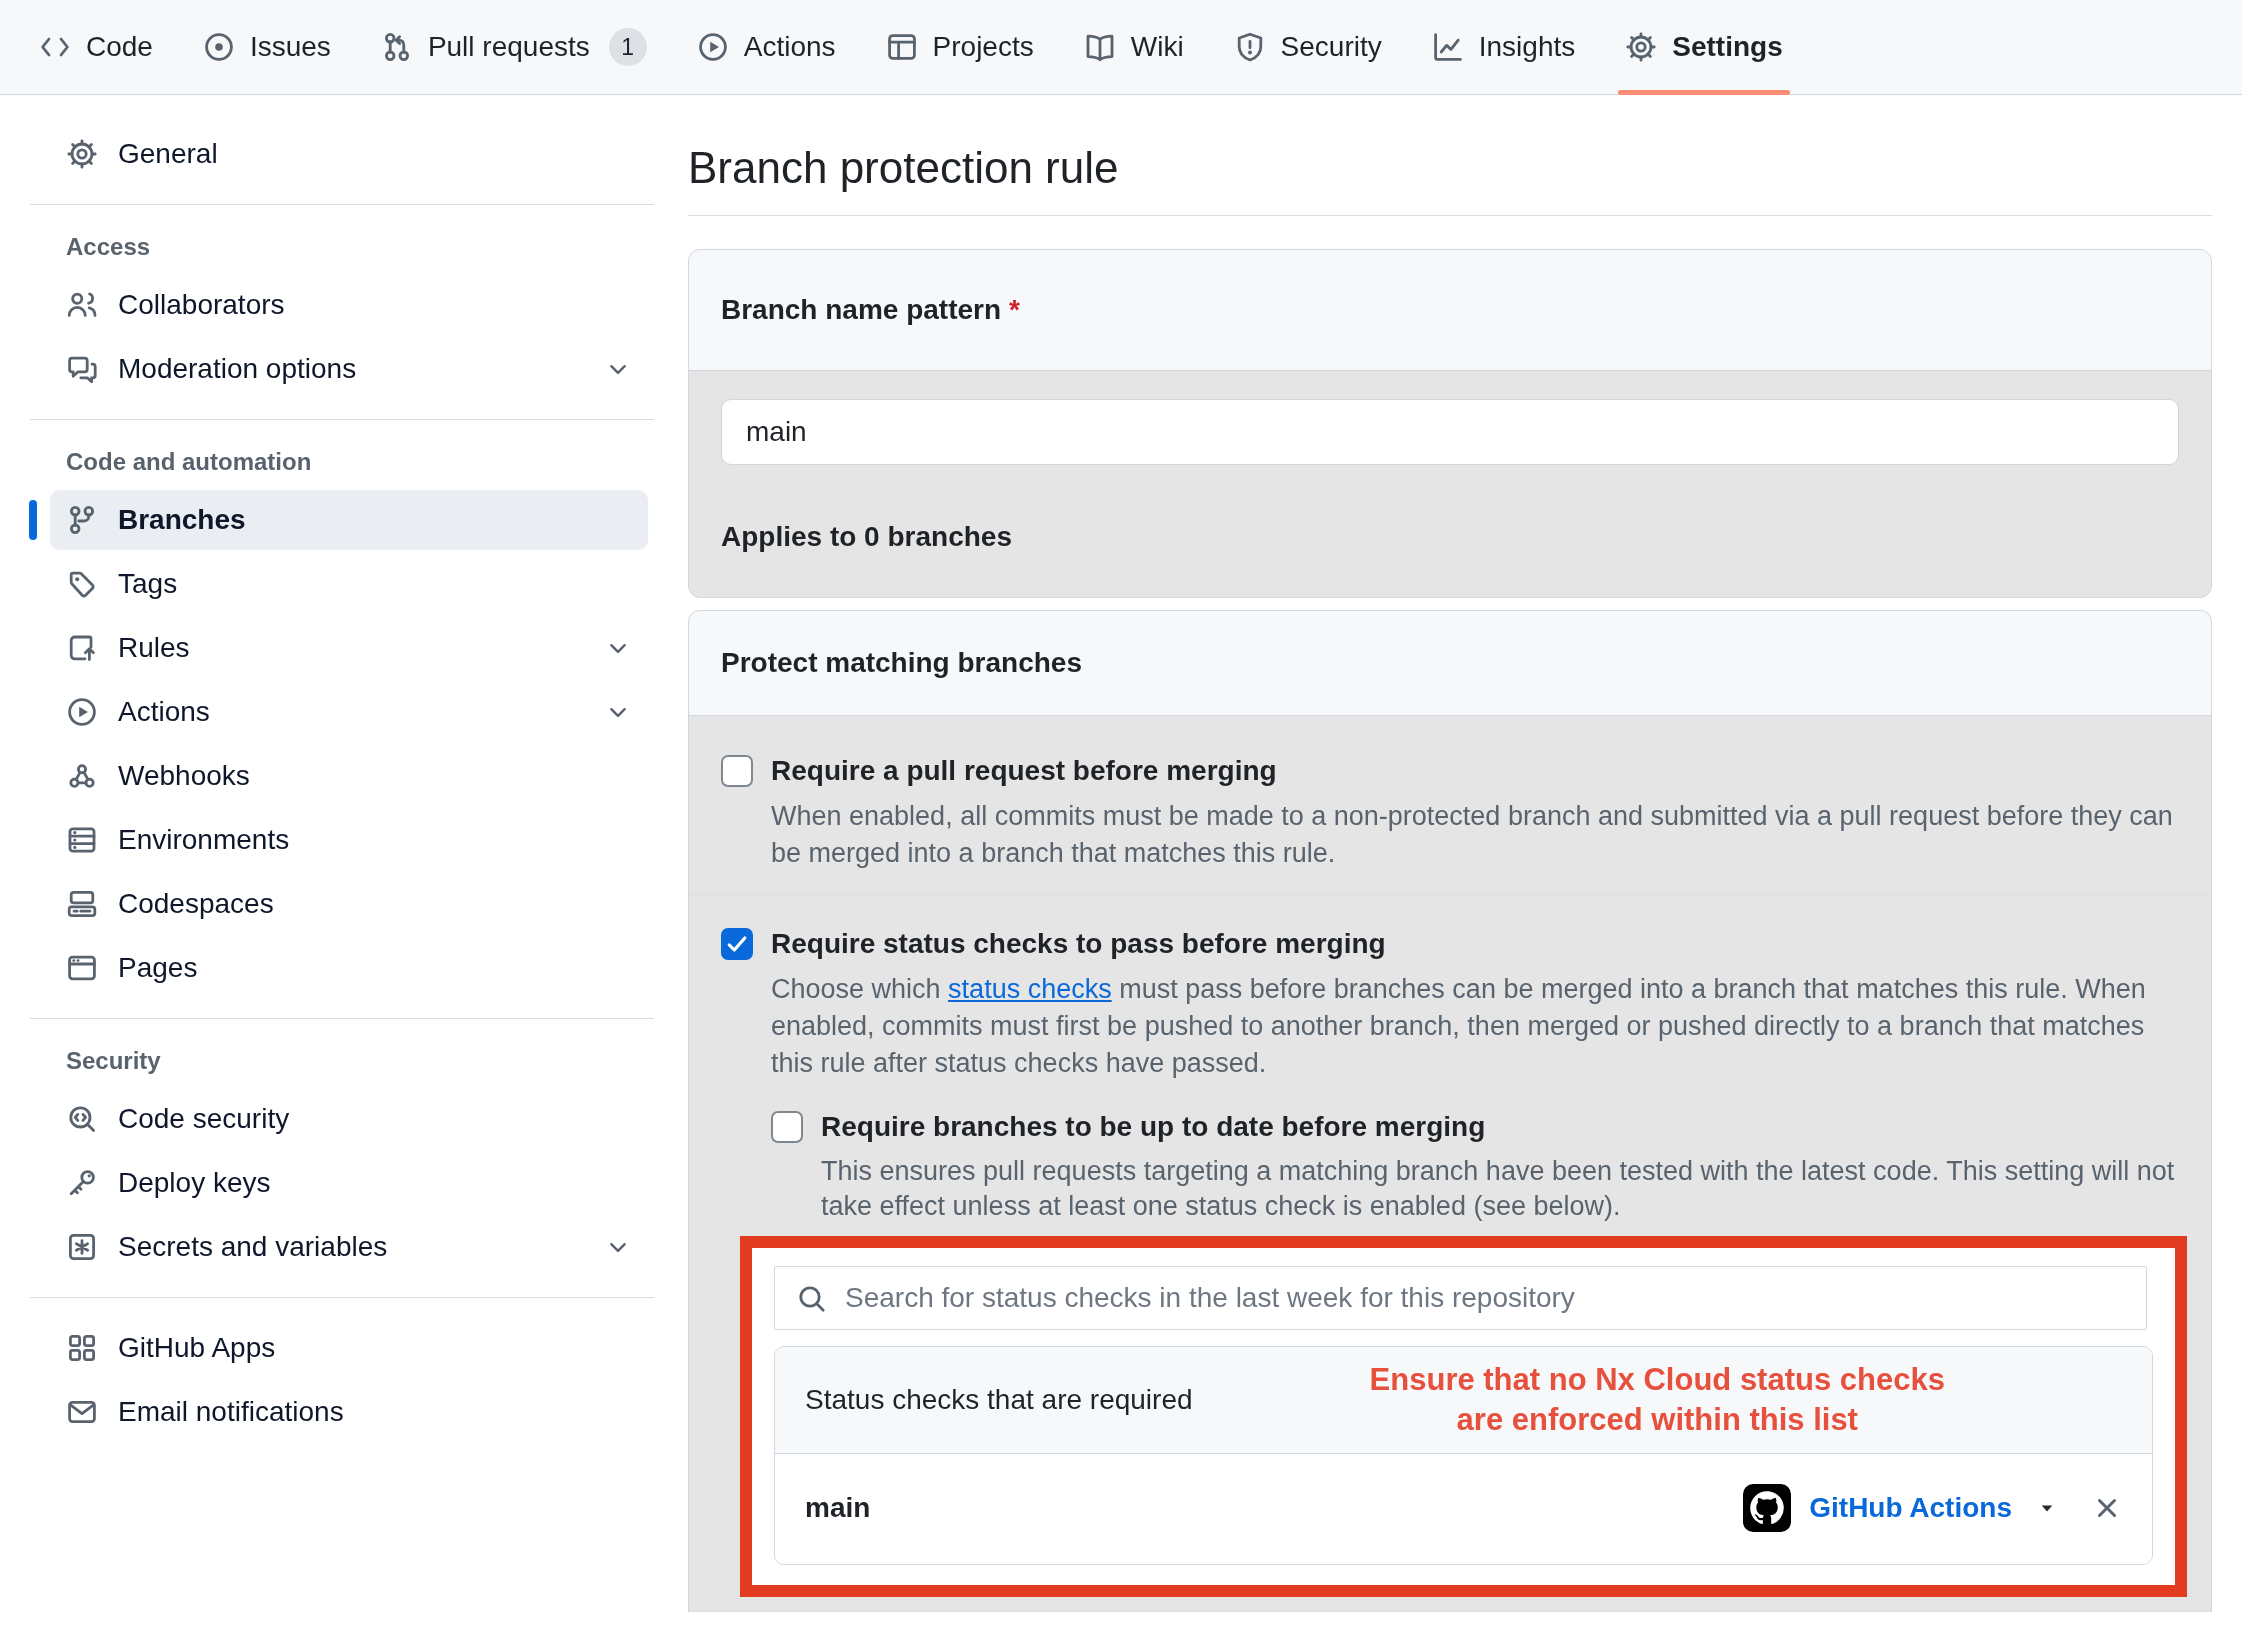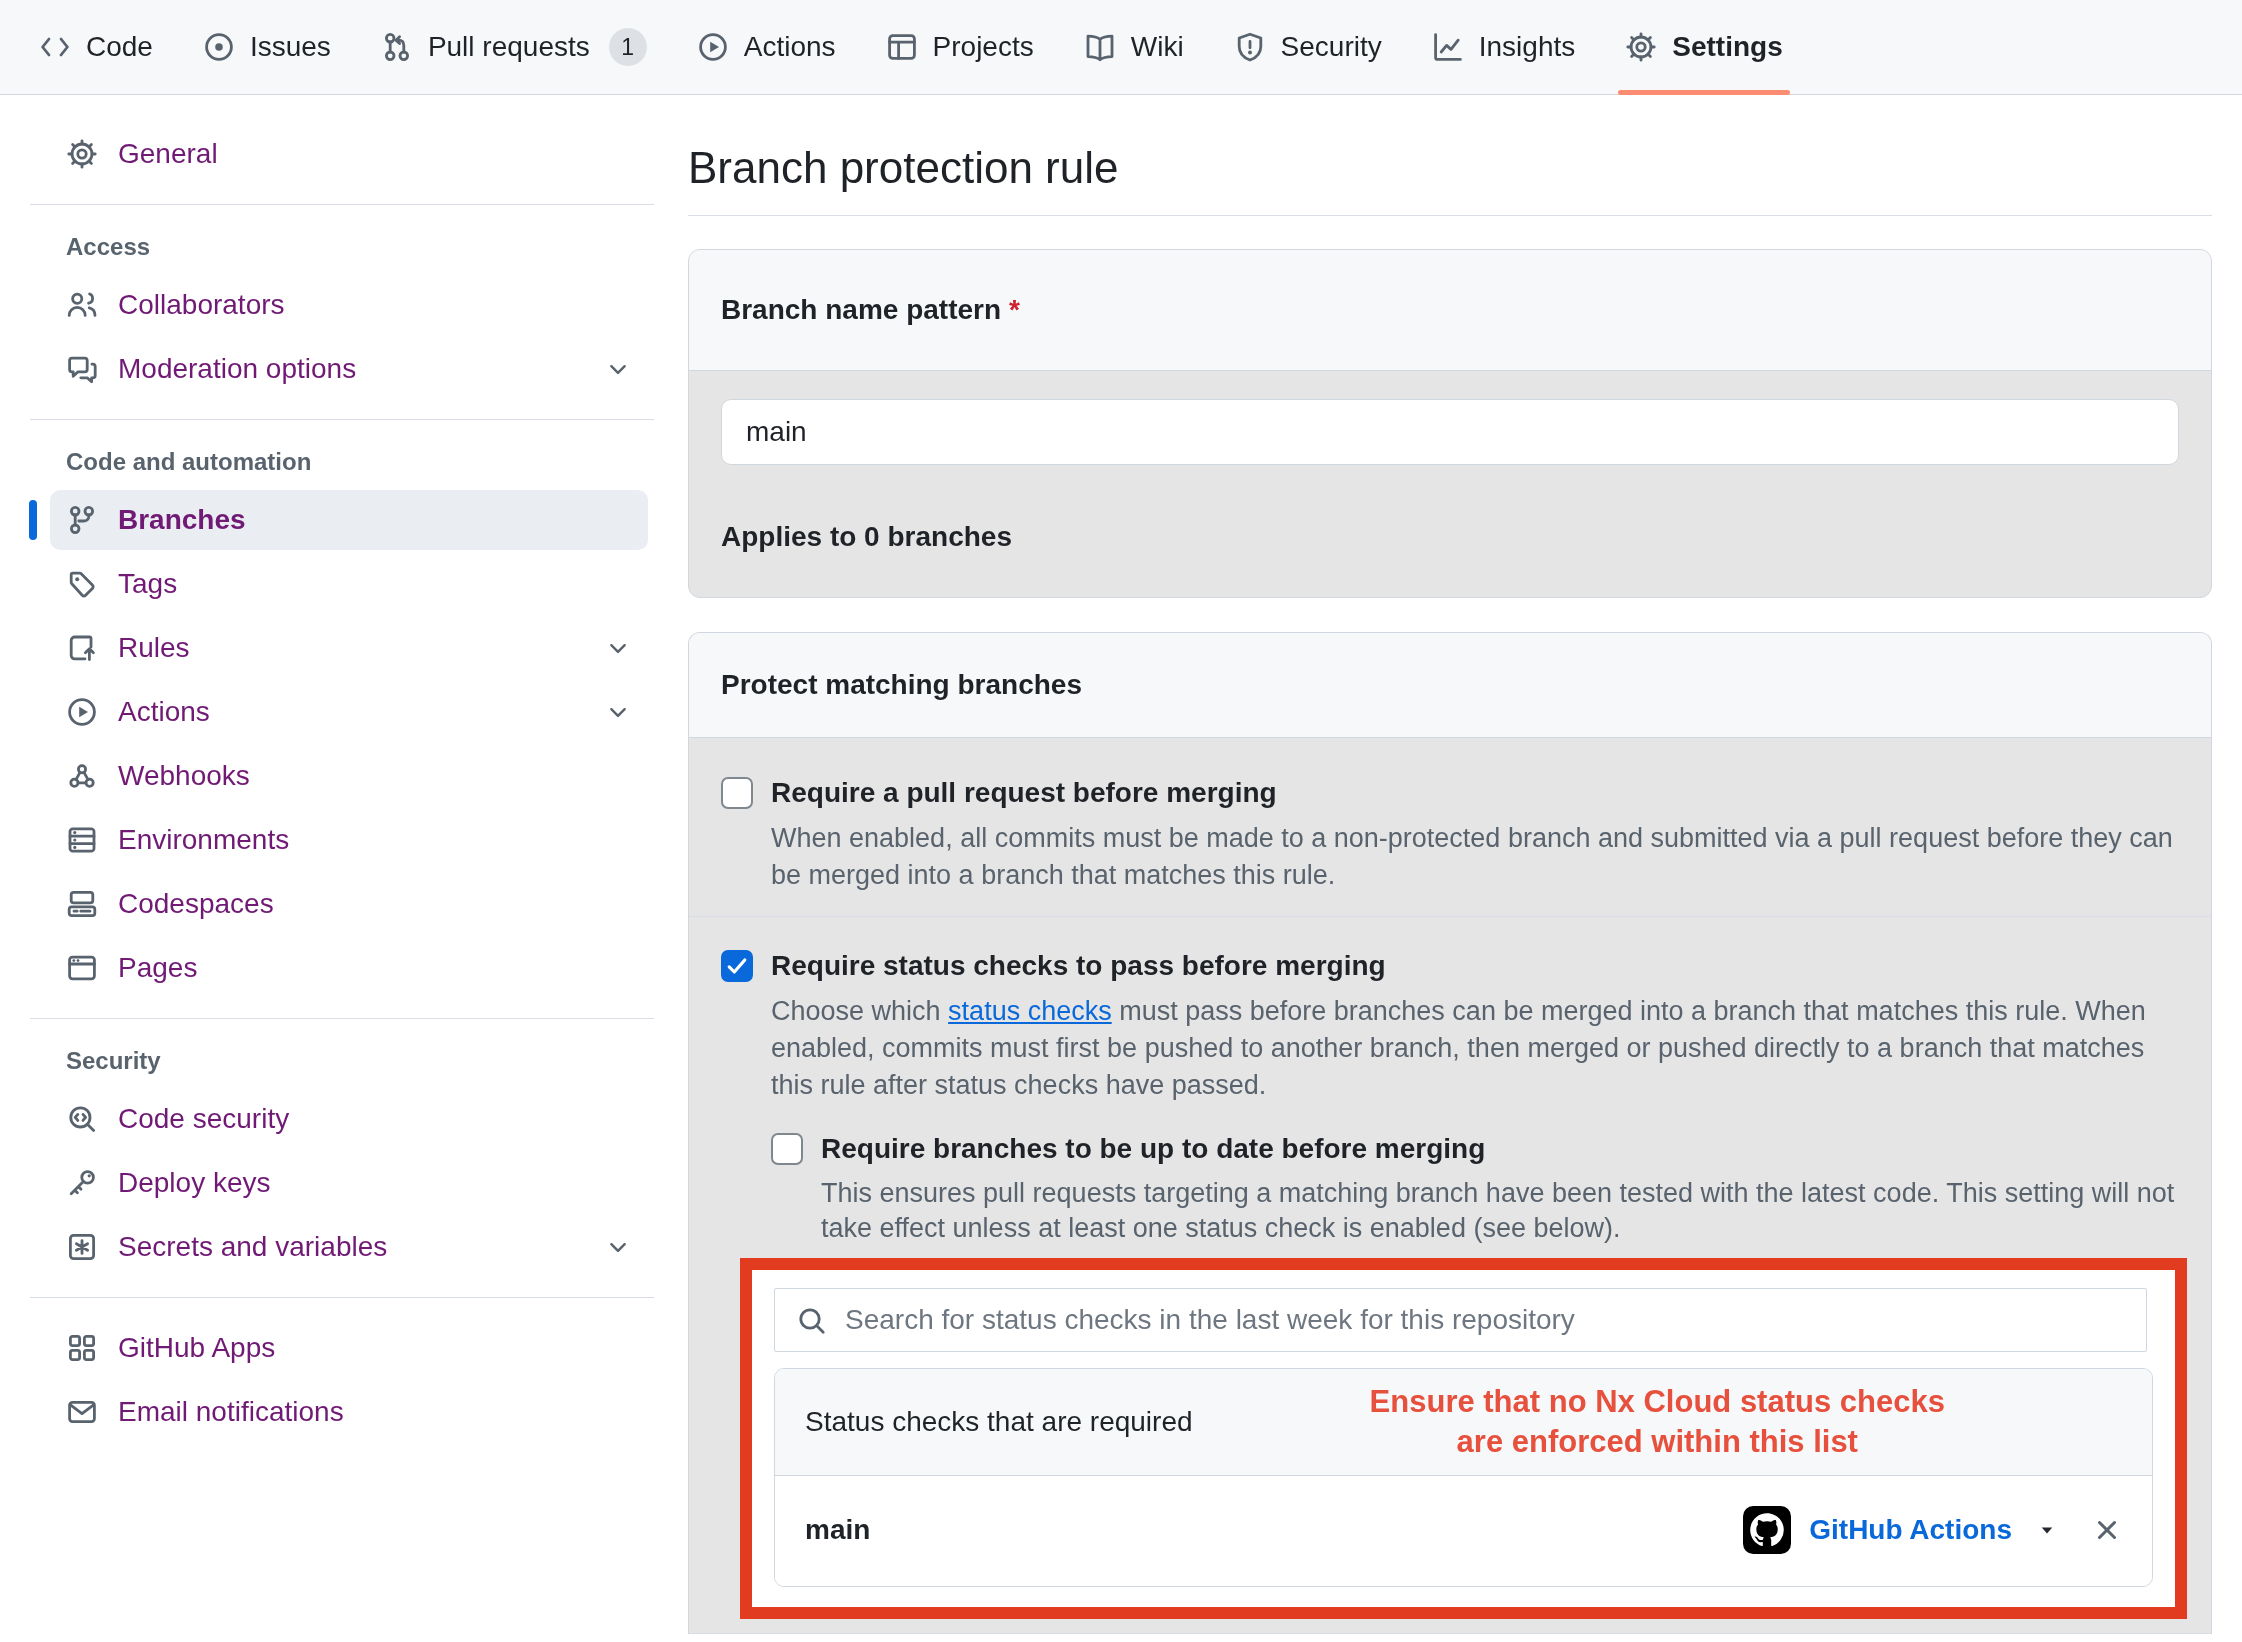--- a/index.html
+++ b/index.html
@@ -23,37 +23,37 @@
     display:flex; align-items:center; justify-content:center; margin-left:4px; }
   .nav-item.selected { font-weight:700; }
   .nav-item.selected::after { content:""; position:absolute; left:18px; right:18px;
     bottom:-1px; height:5px; border-radius:4px; background:#fd8c73; }
 
   
   .sidebar { position:absolute; top:96px; left:0; width:662px; bottom:0;
     padding:28px 8px 0 30px; background:#fff; }
   .side-item { position:relative; display:flex; align-items:center; gap:20px;
     height:60px; margin:0 6px 4px 20px; padding:0 16px; border-radius:10px;
-    font-size:28px; color:#701a75; cursor:pointer; }
+    font-size:28px; color:#0f172a; cursor:pointer; }
   .side-item.selected { background:#eaedf1; font-weight:700; }
   .side-item.selected::before { content:""; position:absolute; left:-21px; top:10px;
     width:8px; height:40px; border-radius:4px; background:#0969da; }
   .side-item .chev { margin-left:auto; }
   .side-item .chev svg.ic { width:28px; height:28px; }
   .side-divider { height:1px; background:#d8dee4; margin:20px 0; }
   .side-title { font-size:24px; font-weight:700; color:#59636e; margin:28px 0 14px 36px; }
 
   
   .main { position:absolute; top:96px; left:688px; width:1524px; }
   .page-title { margin-top:46px; font-size:44px; font-weight:400; color:#1f2328; line-height:1.2; }
   .title-divider { height:1px; background:#d8dee4; margin-top:20px; }
 
   .card { border:1px solid #d0d7de; border-radius:12px; background:#e5e5e5; }
   .card-1 { margin-top:33px; }
-  .card-2 { margin-top:34px; border-bottom:none; border-bottom-left-radius:0; border-bottom-right-radius:0; }
+  .card-2 { margin-top:12px; border-bottom:none; border-bottom-left-radius:0; border-bottom-right-radius:0; }
   .card-header { background:#f6f8fa; border-bottom:1px solid #d0d7de;
     border-radius:11px 11px 0 0; font-size:28px; font-weight:700; }
   .card-1 .card-header { padding:44px 32px; }
   .card-2 .card-header { padding:36px 32px; }
   .req-star { color:#cf222e; margin-left:8px; font-weight:700; }
 
   .card-1 .card-body { padding:28px 32px 44px; }
   .text-input { width:100%; height:66px; border:1px solid #d0d7de; border-radius:10px;
     padding:0 24px; font-size:28px; color:#1f2328; background:#fff;
     font-family:"Liberation Sans","DejaVu Sans",sans-serif; }

